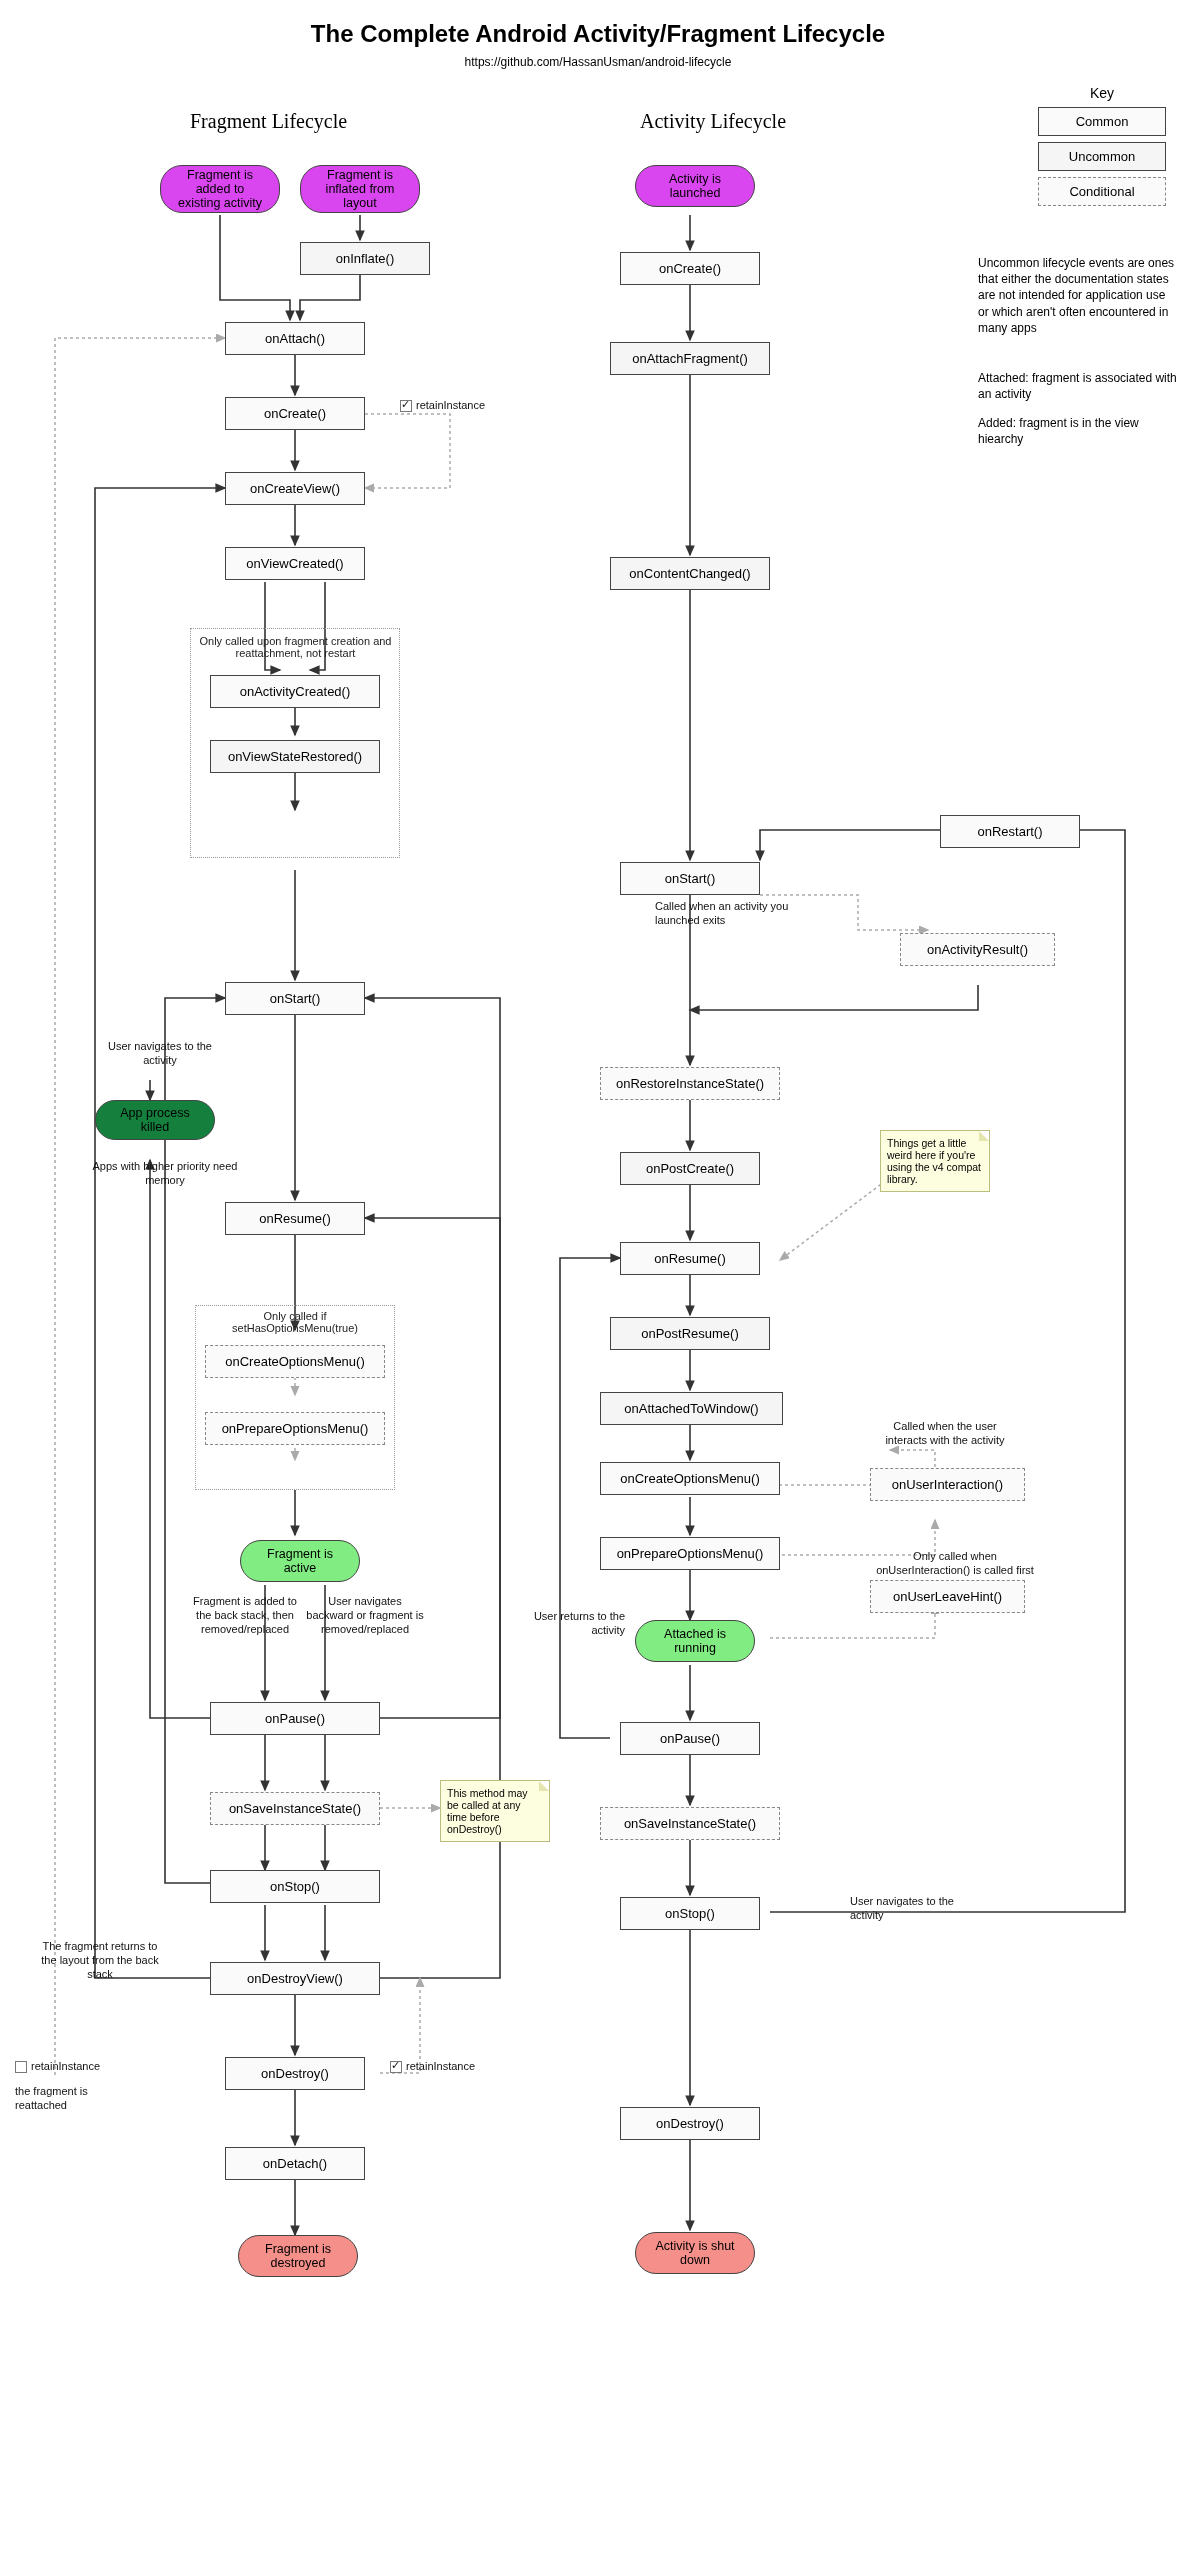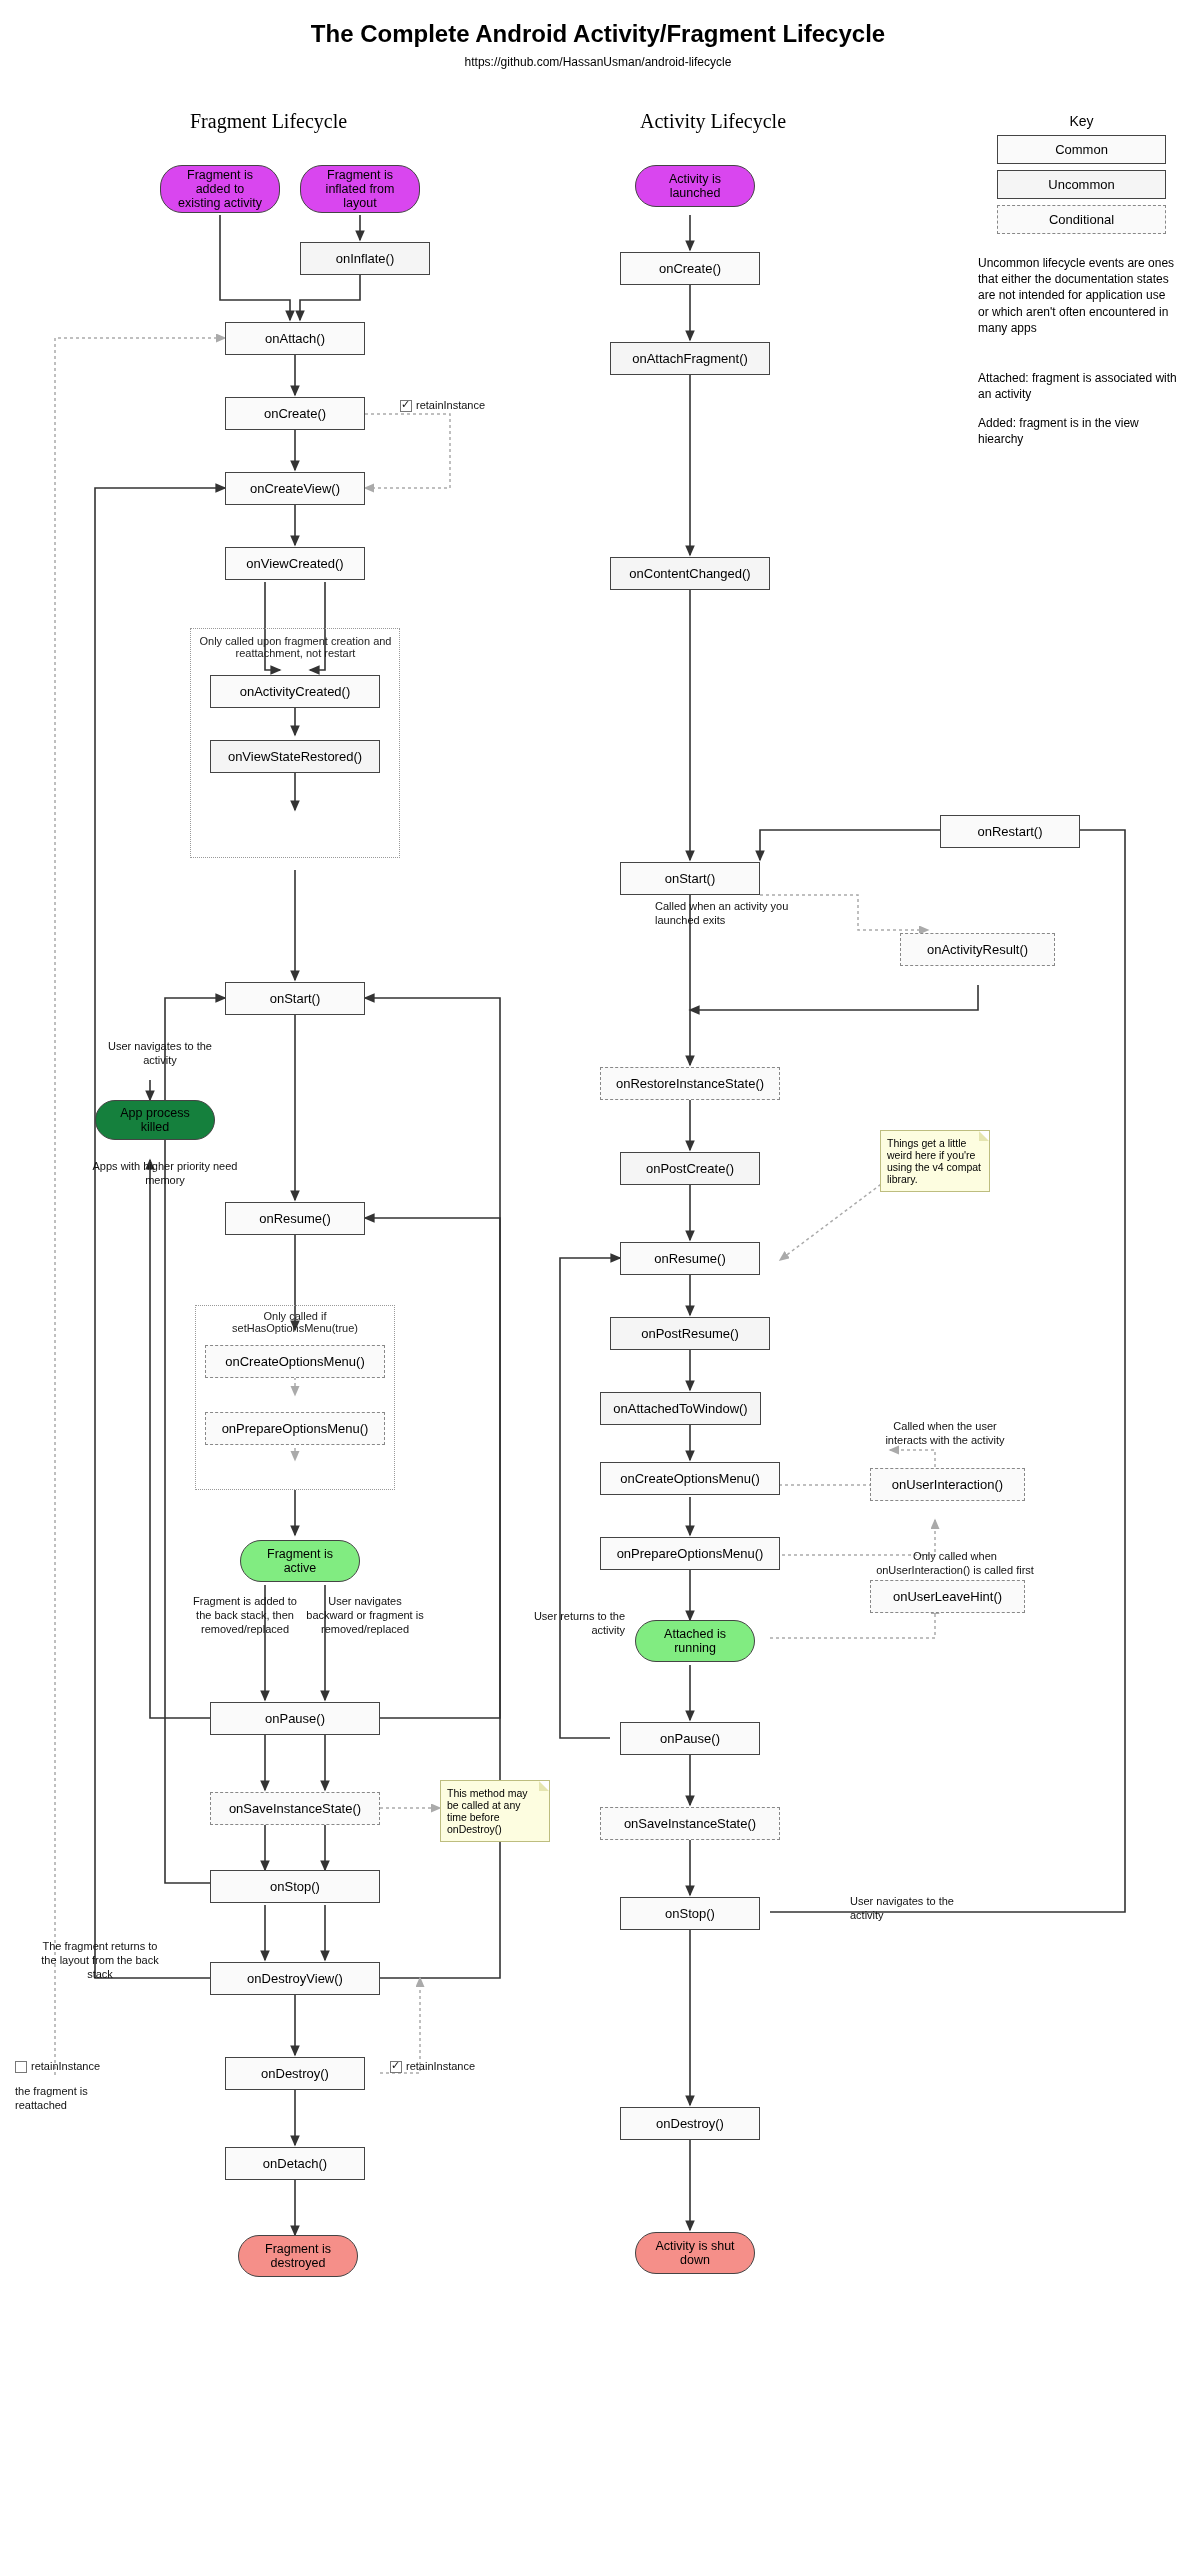--- a/index.html
+++ b/index.html
@@ -57,21 +57,21 @@
     padding:6px 8px 6px 6px;
     box-sizing:border-box;
   }
   .note::before{
     content:"";position:absolute;top:0;right:0;width:0;height:0;
     border-top:10px solid #fff;border-left:10px solid #e5e5b0;
   }
   .chk{display:inline-block;width:10px;height:10px;border:1px solid #777;margin-right:4px;vertical-align:middle;position:relative;}
   .chk.on::after{content:"✓";position:absolute;top:-3px;left:0;font-size:11px;}
   .key{
-    position:absolute;right:30px;top:85px;width:169px;margin-top:28px;
+    position:absolute;right:30px;top:85px;width:128px;
   }
   .key-title{font-size:14px;text-align:center;margin-bottom:6px;border:none;}
   .key .box{position:relative;display:block;margin-bottom:6px;min-width:auto;padding:6px;}
   .side-text{position:absolute;font-size:12px;line-height:1.35;width:200px;}
   svg.edges{position:absolute;top:0;left:0;}
 </style>
 </head>
 <body>
 
 <div class="canvas">
@@ -238,21 +238,21 @@
 <div class="box" style="left:940px;top:815px;width:140px">onRestart()</div>
 <div class="box" style="left:620px;top:862px;width:140px">onStart()</div>
 <div class="ann" style="left:655px;top:900px;width:150px">Called when an activity you launched exits</div>
 <div class="box cond" style="left:900px;top:933px;width:155px">onActivityResult()</div>
 
 <div class="box cond" style="left:600px;top:1067px;width:180px">onRestoreInstanceState()</div>
 <div class="box uncommon" style="left:620px;top:1152px;width:140px">onPostCreate()</div>
 <div class="note" style="left:880px;top:1130px;width:110px">Things get a little weird here if you're using the v4 compat library.</div>
 <div class="box" style="left:620px;top:1242px;width:140px">onResume()</div>
 <div class="box uncommon" style="left:610px;top:1317px;width:160px">onPostResume()</div>
-<div class="box uncommon" style="left:600px;top:1392px;width:161px">onAttachedToWindow()</div>
+<div class="box uncommon" style="left:600px;top:1392px;width:183px">onAttachedToWindow()</div>
 <div class="box" style="left:600px;top:1462px;width:180px">onCreateOptionsMenu()</div>
 <div class="box" style="left:600px;top:1537px;width:180px">onPrepareOptionsMenu()</div>
 <div class="ann" style="left:880px;top:1420px;width:130px;text-align:center">Called when the user interacts with the activity</div>
 <div class="box cond" style="left:870px;top:1468px;width:155px">onUserInteraction()</div>
 <div class="ann" style="left:870px;top:1550px;width:170px;text-align:center">Only called when onUserInteraction() is called first</div>
 <div class="box cond" style="left:870px;top:1580px;width:155px">onUserLeaveHint()</div>
 
 <div class="ann" style="left:525px;top:1610px;width:100px;text-align:right">User returns to the activity</div>
 <div class="pill run" style="left:635px;top:1620px;width:110px;height:42px">Attached is running</div>
 <div class="box" style="left:620px;top:1722px;width:140px">onPause()</div>

